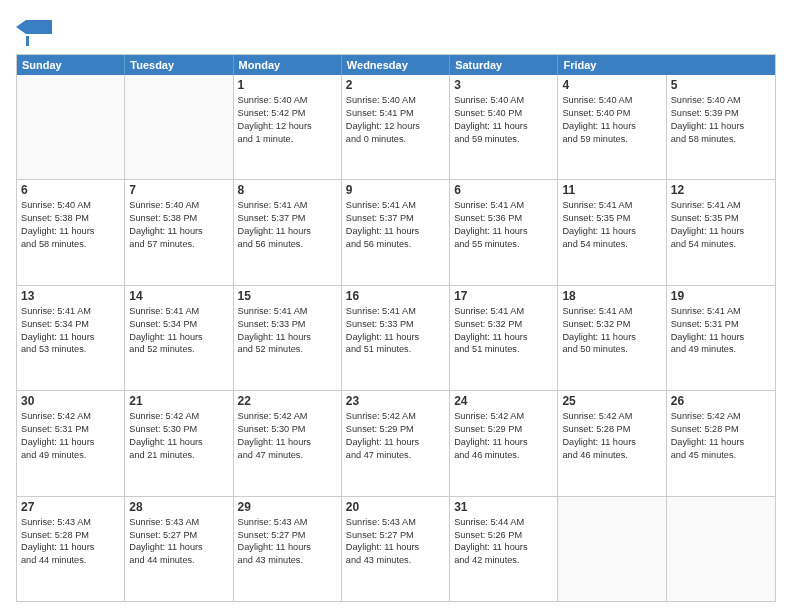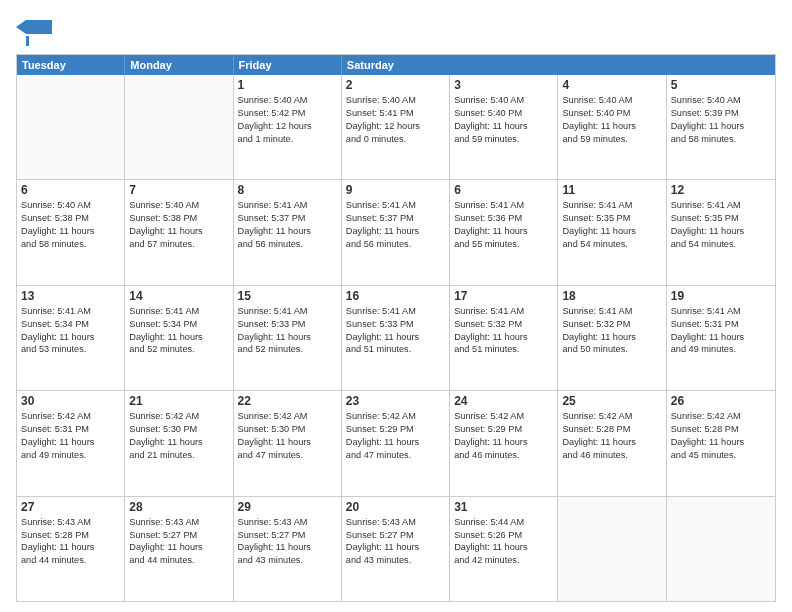--- a/index.html
+++ b/index.html
@@ -125,24 +125,26 @@
     </div>
 
     <div class="title-block">
       <div class="month-title"></div>
       <div class="location"></div>
     </div>
   </div>
 
   <div class="calendar">
     <div class="cal-header-row">
+    <div class="cal-header-cell">Sunday</div>
         <div class="cal-header-cell">Tuesday</div>
         <div class="cal-header-cell">Monday</div>
+        <div class="cal-header-cell">Wednesday</div>
+        <div class="cal-header-cell">Saturday</div>
         <div class="cal-header-cell">Friday</div>
-        <div class="cal-header-cell">Saturday</div>
       </div>
     <div class="cal-body">
     <div class="cal-row">
           <div class="cal-cell empty"></div>
           <div class="cal-cell empty"></div>
           <div class="cal-cell">
             <div class="day-num">1</div>
             <div class="cell-line">Sunrise: 5:40 AM</div>
             <div class="cell-line">Sunset: 5:42 PM</div>
             <div class="cell-line">Daylight: 12 hours</div>

